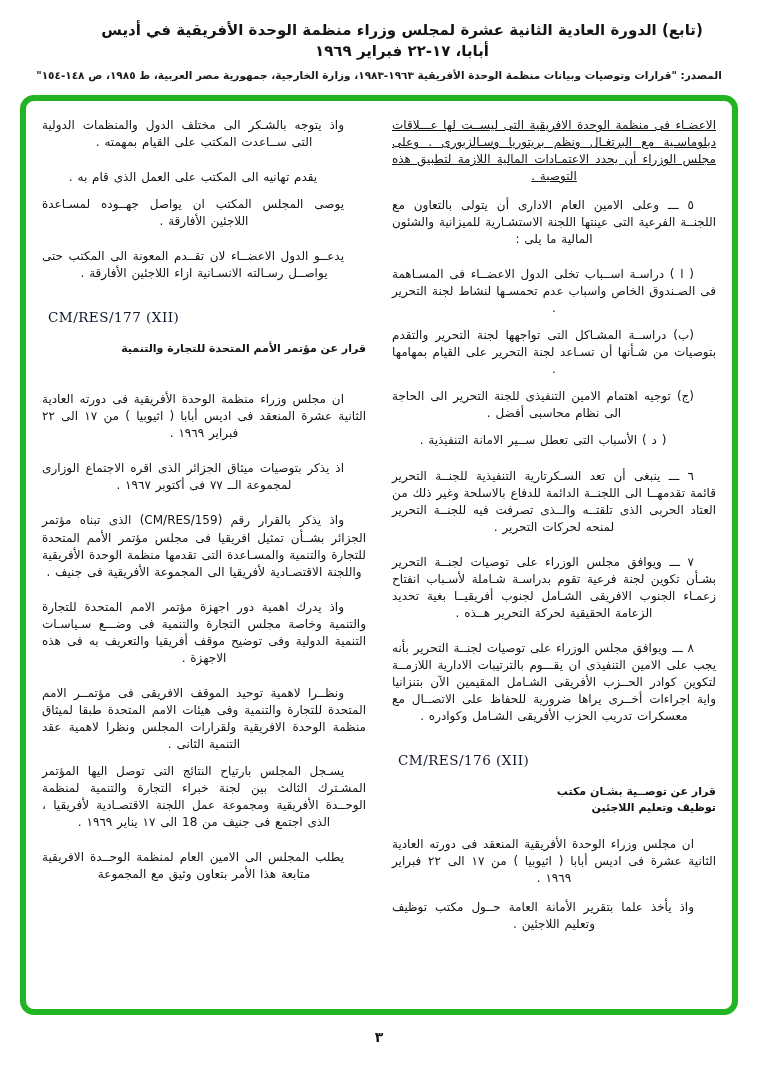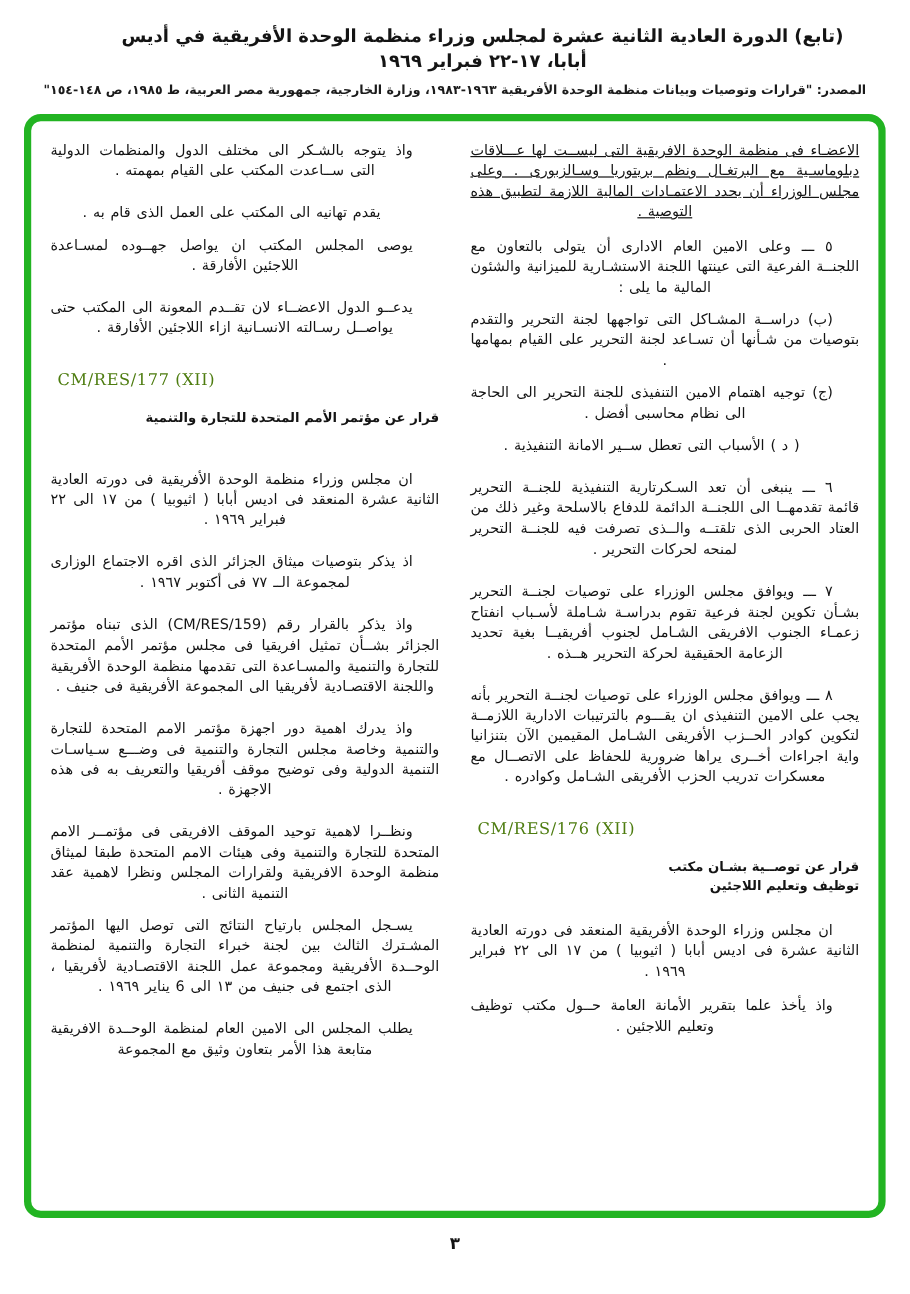--- a/index.html
+++ b/index.html
@@ -59,21 +59,21 @@
   .gap-top-lg { margin-top: 26px; }
   .gap-top-xl { margin-top: 34px; }
 
   
   .res-label {
     direction: ltr;
     text-align: left;
     font-family: "DejaVu Serif", "Liberation Serif", serif;
     font-size: 13.5px;
     letter-spacing: 0.5px;
-    color: #4d7c0f;
+    color: #0f172a;
     padding-left: 6px;
     margin-bottom: 14px;
   }
   .res-title {
     text-align: right;
     font-weight: bold;
     font-size: 11px;
     line-height: 1.45;
   }
   .res-title-block { margin-bottom: 20px; }
@@ -92,20 +92,21 @@
 <header class="hdr">
   <div class="hdr-line1">(تابع) الدورة العادية الثانية عشرة لمجلس وزراء منظمة الوحدة الأفريقية في أديس أبابا، ١٧-٢٢ فبراير ١٩٦٩</div>
   <div class="hdr-line2">المصدر: "قرارات وتوصيات وبيانات منظمة الوحدة الأفريقية ١٩٦٣-١٩٨٣، وزارة الخارجية، جمهورية مصر العربية، ط ١٩٨٥، ص ١٤٨-١٥٤"</div>
 </header>
 
 <main class="frame">
 
   <section class="col">
     <p class="p no-indent">الاعضـاء فى منظمة الوحدة الافريقية التى ليســت لها عـــلاقات دبلوماسـية مع البرتغـال ونظم بريتوريا وسـالزبورى . وعلى مجلس الوزراء أن يحدد الاعتمـادات المالية اللازمة لتطبيق هذه التوصية .</p>
     <p class="p gap-top-sm">٥ ـــ وعلى الامين العام الادارى أن يتولى بالتعاون مع اللجنــة الفرعية التى عينتها اللجنة الاستشـارية للميزانية والشئون المالية ما يلى :</p>
+    <p class="p gap-top-md">( ا ) دراسـة اســباب تخلى الدول الاعضــاء فى المسـاهمة فى الصـندوق الخاص واسباب عدم تحمسـها لنشاط لجنة التحرير .</p>
     <p class="p">(ب) دراســة المشـاكل التى تواجهها لجنة التحرير والتقدم بتوصيات من شـأنها أن تسـاعد لجنة التحرير على القيام بمهامها .</p>
     <p class="p">(ج) توجيه اهتمام الامين التنفيذى للجنة التحرير الى الحاجة الى نظام محاسبى أفضل .</p>
     <p class="p">( د ) الأسباب التى تعطل ســير الامانة التنفيذية .</p>
     <p class="p gap-top-md">٦ ـــ ينبغى أن تعد السـكرتارية التنفيذية للجنــة التحرير قائمة تقدمهــا الى اللجنــة الدائمة للدفاع بالاسلحة وغير ذلك من العتاد الحربى الذى تلقتــه والــذى تصرفت فيه للجنــة التحرير لمنحه لحركات التحرير .</p>
     <p class="p gap-top-md">٧ ـــ ويوافق مجلس الوزراء على توصيات لجنــة التحرير بشـأن تكوين لجنة فرعية تقوم بدراسـة شـاملة لأسـباب انفتاح زعمـاء الجنوب الافريقى الشـامل لجنوب أفريقيــا بغية تحديد الزعامة الحقيقية لحركة التحرير هــذه .</p>
     <p class="p gap-top-md">٨ ـــ ويوافق مجلس الوزراء على توصيات لجنــة التحرير بأنه يجب على الامين التنفيذى ان يقـــوم بالترتيبات الادارية اللازمــة لتكوين كوادر الحــزب الأفريقى الشـامل المقيمين الآن بتنزانيا واية اجراءات أخــرى يراها ضرورية للحفاظ على الاتصــال مع معسكرات تدريب الحزب الأفريقى الشـامل وكوادره .</p>
 
     <div class="res-label gap-top-lg">CM/RES/176 (XII)</div>
     <div class="res-title-block">
       <div class="res-title">قرار عن توصــية بشـان مكتب</div>
@@ -122,19 +123,19 @@
     <p class="p gap-top-md">يدعــو الدول الاعضــاء لان تقــدم المعونة الى المكتب حتى يواصــل رسـالته الانسـانية ازاء اللاجئين الأفارقة .</p>
 
     <div class="res-label gap-top-lg">CM/RES/177 (XII)</div>
     <div class="res-title res-title-block">قرار عن مؤتمر الأمم المتحدة للتجارة والتنمية</div>
 
     <p class="p gap-top-xl">ان مجلس وزراء منظمة الوحدة الأفريقية فى دورته العادية الثانية عشرة المنعقد فى اديس أبابا ( اثيوبيا ) من ١٧ الى ٢٢ فبراير ١٩٦٩ .</p>
     <p class="p gap-top-md">اذ يذكر بتوصيات ميثاق الجزائر الذى اقره الاجتماع الوزارى لمجموعة الــ ٧٧ فى أكتوبر ١٩٦٧ .</p>
     <p class="p gap-top-md">واذ يذكر بالقرار رقم (CM/RES/159) الذى تبناه مؤتمر الجزائر بشــأن تمثيل افريقيا فى مجلس مؤتمر الأمم المتحدة للتجارة والتنمية والمسـاعدة التى تقدمها منظمة الوحدة الأفريقية واللجنة الاقتصـادية لأفريقيا الى المجموعة الأفريقية فى جنيف .</p>
     <p class="p gap-top-md">واذ يدرك اهمية دور اجهزة مؤتمر الامم المتحدة للتجارة والتنمية وخاصة مجلس التجارة والتنمية فى وضـــع سـياسـات التنمية الدولية وفى توضيح موقف أفريقيا والتعريف به فى هذه الاجهزة .</p>
     <p class="p gap-top-md">ونظــرا لاهمية توحيد الموقف الافريقى فى مؤتمــر الامم المتحدة للتجارة والتنمية وفى هيئات الامم المتحدة طبقا لميثاق منظمة الوحدة الافريقية ولقرارات المجلس ونظرا لاهمية عقد التنمية الثانى .</p>
-    <p class="p">يسـجل المجلس بارتياح النتائج التى توصل اليها المؤتمر المشـترك الثالث بين لجنة خبراء التجارة والتنمية لمنظمة الوحــدة الأفريقية ومجموعة عمل اللجنة الاقتصـادية لأفريقيا ، الذى اجتمع فى جنيف من ١٣ الى 6 يناير ١٩٦٩ .</p>
+    <p class="p">يسـجل المجلس بارتياح النتائج التى توصل اليها المؤتمر المشـترك الثالث بين لجنة خبراء التجارة والتنمية لمنظمة الوحــدة الأفريقية ومجموعة عمل اللجنة الاقتصـادية لأفريقيا ، الذى اجتمع فى جنيف من 18 الى ١٧ يناير ١٩٦٩ .</p>
     <p class="p bold gap-top-md">يطلب المجلس الى الامين العام لمنظمة الوحــدة الافريقية متابعة هذا الأمر بتعاون وثيق مع المجموعة</p>
   </section>
 
 </main>
 
 <div class="footer">٣</div>
 
 </body></html>

